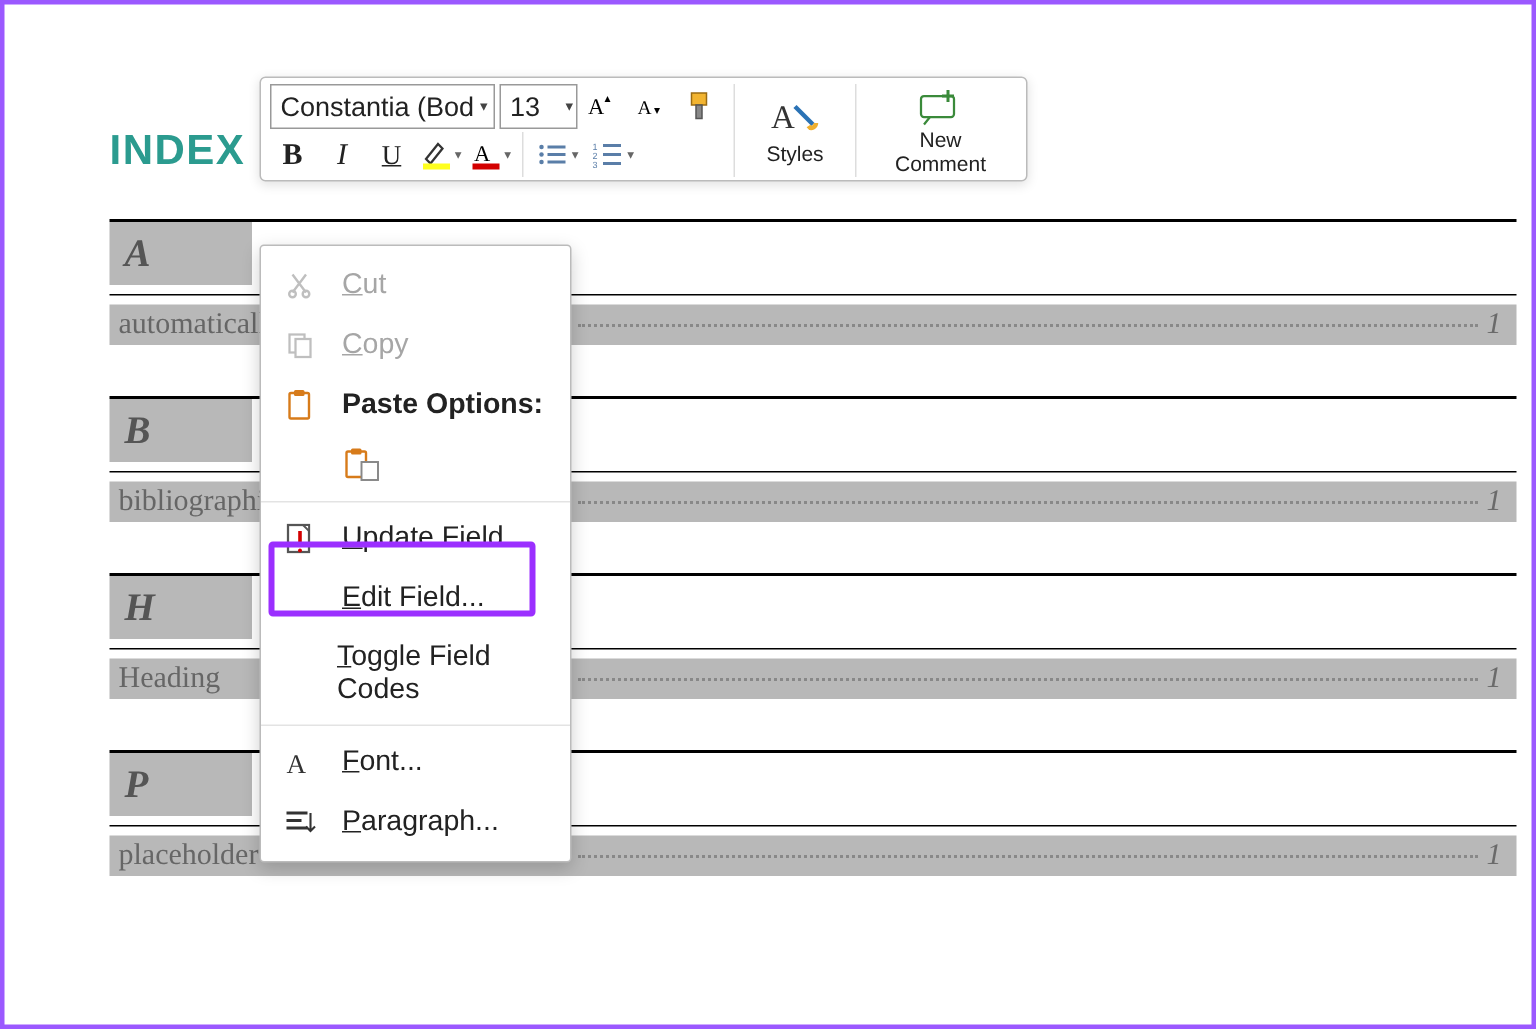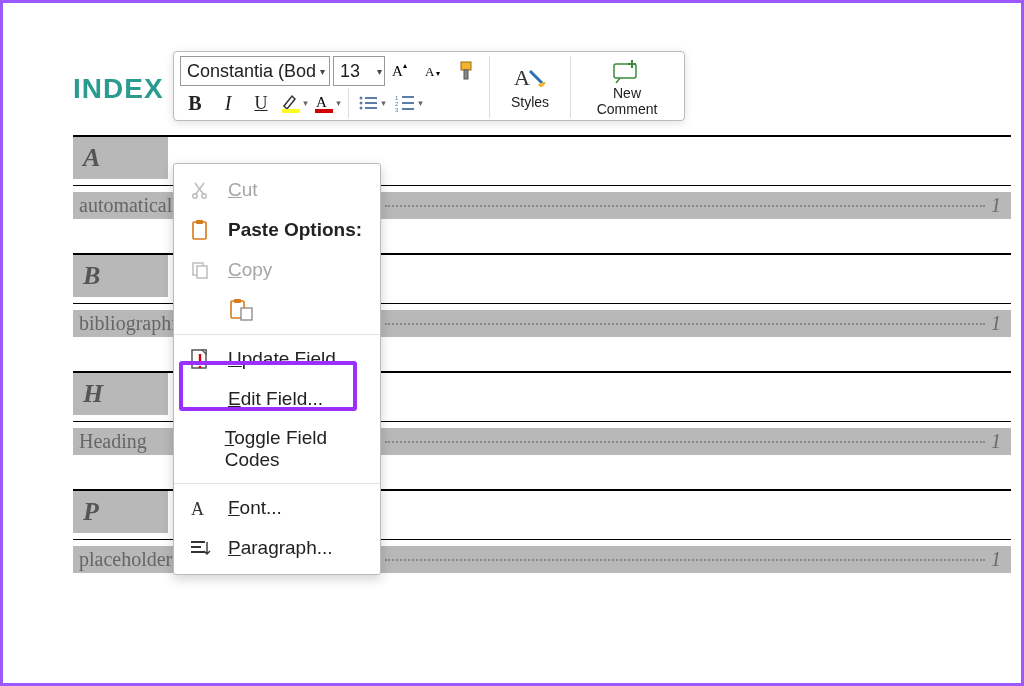--- a/index.html
+++ b/index.html
@@ -1,17 +1,17 @@
 <!DOCTYPE html>
 <html><head>
 <meta charset="utf-8">
 <style>
   * { box-sizing: border-box; margin: 0; padding: 0; }
   body { font-family: "Segoe UI", Arial, sans-serif; background: #fff; width: 1024px; height: 686px; position: relative; border: 3px solid #9b59ff; overflow: hidden; }
-  .page { position: absolute; left: 70px; top: 70px; right: 10px; }
+  .page { position: absolute; left: 70px; top: 81px; right: 10px; }
   .index-title { color: #2b9b8f; font-size: 28px; font-weight: 700; letter-spacing: 1px; margin-bottom: 30px; }
   .index-section { margin-bottom: 10px; }
   .index-letter-row { border-top: 2px solid #000; display: flex; }
   .index-letter { background: #b8b8b8; color: #555; font-family: Georgia, serif; font-style: italic; font-weight: 700; font-size: 26px; padding: 6px 10px; width: 95px; }
   .index-spacer { flex: 1; }
   .index-divider { height: 1px; background: #000; margin-top: 6px; }
   .index-entry-row { margin-top: 6px; display: flex; align-items: center; background: #b8b8b8; color: #666; font-family: Georgia, serif; font-size: 20px; padding: 2px 6px; }
   .index-entry-label { flex: 1; white-space: nowrap; overflow: hidden; }
   .index-entry-dots { flex: 2; border-bottom: 2px dotted #888; margin: 0 6px; }
   .index-entry-page { font-style: italic; color: #6a6a6a; margin-right: 4px; }
@@ -209,37 +209,37 @@
   <div class="item disabled">
     <span class="icon-slot">
       <svg width="20" height="20" viewBox="0 0 20 20">
           <path d="M5 3 L14 15 M14 3 L5 15" stroke="#bfbfbf" stroke-width="1.6"></path>
           <circle cx="5" cy="16" r="2.2" fill="none" stroke="#bfbfbf" stroke-width="1.6"></circle>
           <circle cx="14" cy="16" r="2.2" fill="none" stroke="#bfbfbf" stroke-width="1.6"></circle>
         </svg>
     </span>
     <span class="label"><span class="accel">C</span><span>ut</span></span>
   </div>
+  <div class="item disabled">
+    <span class="icon-slot">
+      <svg width="20" height="20" viewBox="0 0 20 20">
+          <rect x="3" y="3" width="10" height="12" fill="none" stroke="#bfbfbf" stroke-width="1.5"></rect>
+          <rect x="7" y="6" width="10" height="12" fill="#fff" stroke="#bfbfbf" stroke-width="1.5"></rect>
+        </svg>
+    </span>
+    <span class="label"><span class="accel">C</span>opy</span>
+  </div>
   <div class="item bold">
     <span class="icon-slot">
       <svg width="22" height="22" viewBox="0 0 22 22">
           <rect x="4" y="3" width="13" height="17" rx="1" fill="#fff" stroke="#d77b1a" stroke-width="1.6"></rect>
           <rect x="7" y="1" width="7" height="4" rx="1" fill="#d77b1a"></rect>
         </svg>
     </span>
     <span class="label">Paste Options:</span>
-  </div>
-  <div class="item disabled">
-    <span class="icon-slot">
-      <svg width="20" height="20" viewBox="0 0 20 20">
-          <rect x="3" y="3" width="10" height="12" fill="none" stroke="#bfbfbf" stroke-width="1.5"></rect>
-          <rect x="7" y="6" width="10" height="12" fill="#fff" stroke="#bfbfbf" stroke-width="1.5"></rect>
-        </svg>
-    </span>
-    <span class="label"><span class="accel">C</span>opy</span>
   </div>
   <div class="item indent">
     <span class="icon-slot">
       <svg width="26" height="24" viewBox="0 0 26 24">
           <rect x="2" y="3" width="13" height="17" rx="1" fill="#fff" stroke="#d77b1a" stroke-width="1.6"></rect>
           <rect x="5" y="1" width="7" height="4" rx="1" fill="#d77b1a"></rect>
           <rect x="12" y="10" width="11" height="12" fill="#fff" stroke="#888" stroke-width="1.3"></rect>
         </svg>
     </span>
   </div>

